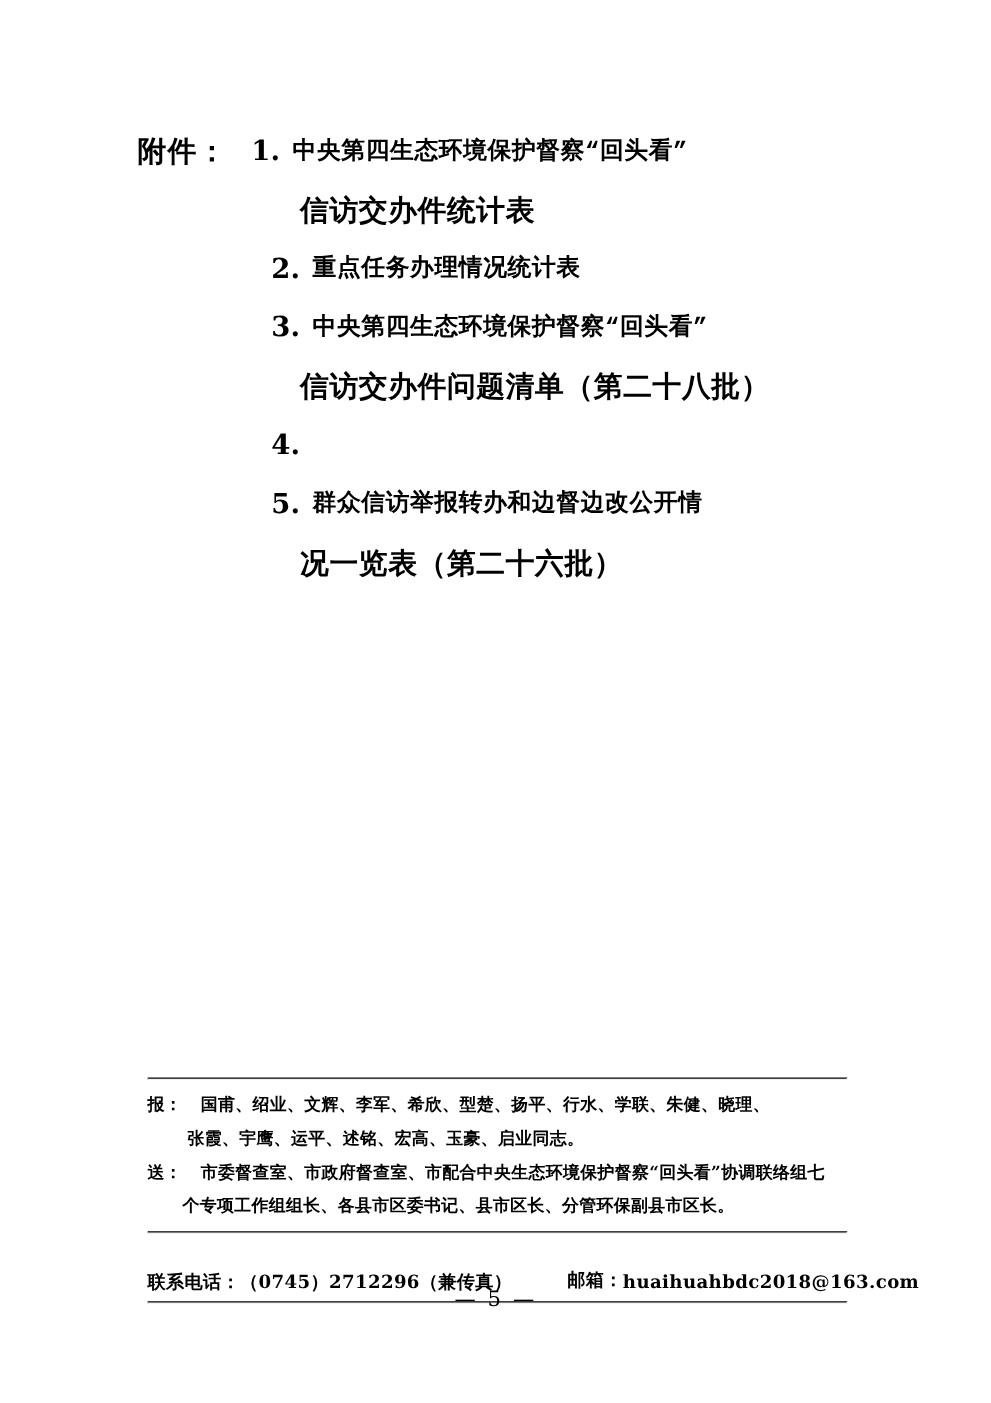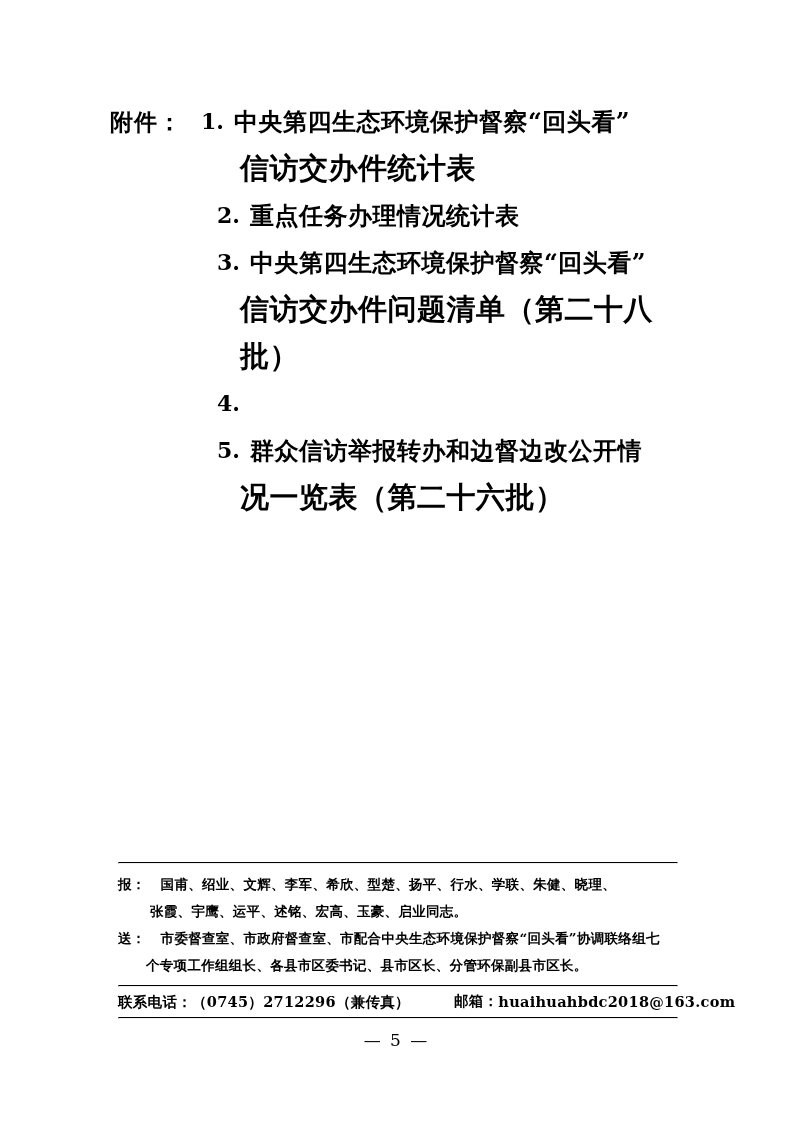--- a/index.html
+++ b/index.html
@@ -48,27 +48,28 @@
     text-align: right;
     padding-right: 10px;
     flex: none;
     font-family: "DejaVu Serif", "Liberation Serif", serif;
     font-weight: 600;
   }
   .att-num.indent {
     margin-left: 88px;
   }
   .att-text {
-    font-size: 24px;
+    font-size: 19px;
     line-height: 47px;
     letter-spacing: 0.5px;
     font-weight: 600;
+    font-family: Liberation Mono, monospace;
   }
   .att-cont {
-    font-size: 29px;
+    font-size: 23px;
     line-height: 47px;
     letter-spacing: 0.5px;
     margin-left: 130px;
     font-weight: 600;
   }
 
   
   .footer-block {
     position: absolute;
     left: 118px;
@@ -107,21 +108,21 @@
     line-height: 27px;
     letter-spacing: 0.3px;
     font-weight: 600;
   }
 
   .contact {
     display: flex;
     align-items: center;
     font-size: 14.5px;
     line-height: 30px;
-    padding-top: 0;
+    padding-top: 24px;
     letter-spacing: 0.3px;
     font-weight: 600;
   }
   .contact-label { white-space: nowrap; }
   .contact-phone { white-space: nowrap; }
   .contact-mail-label { white-space: nowrap; margin-left: 44px; font-family: Liberation Mono, monospace; }
   .contact-mail { white-space: nowrap; font-family: "DejaVu Serif","Liberation Serif",serif; }
 
   .page-number {
     position: absolute;

